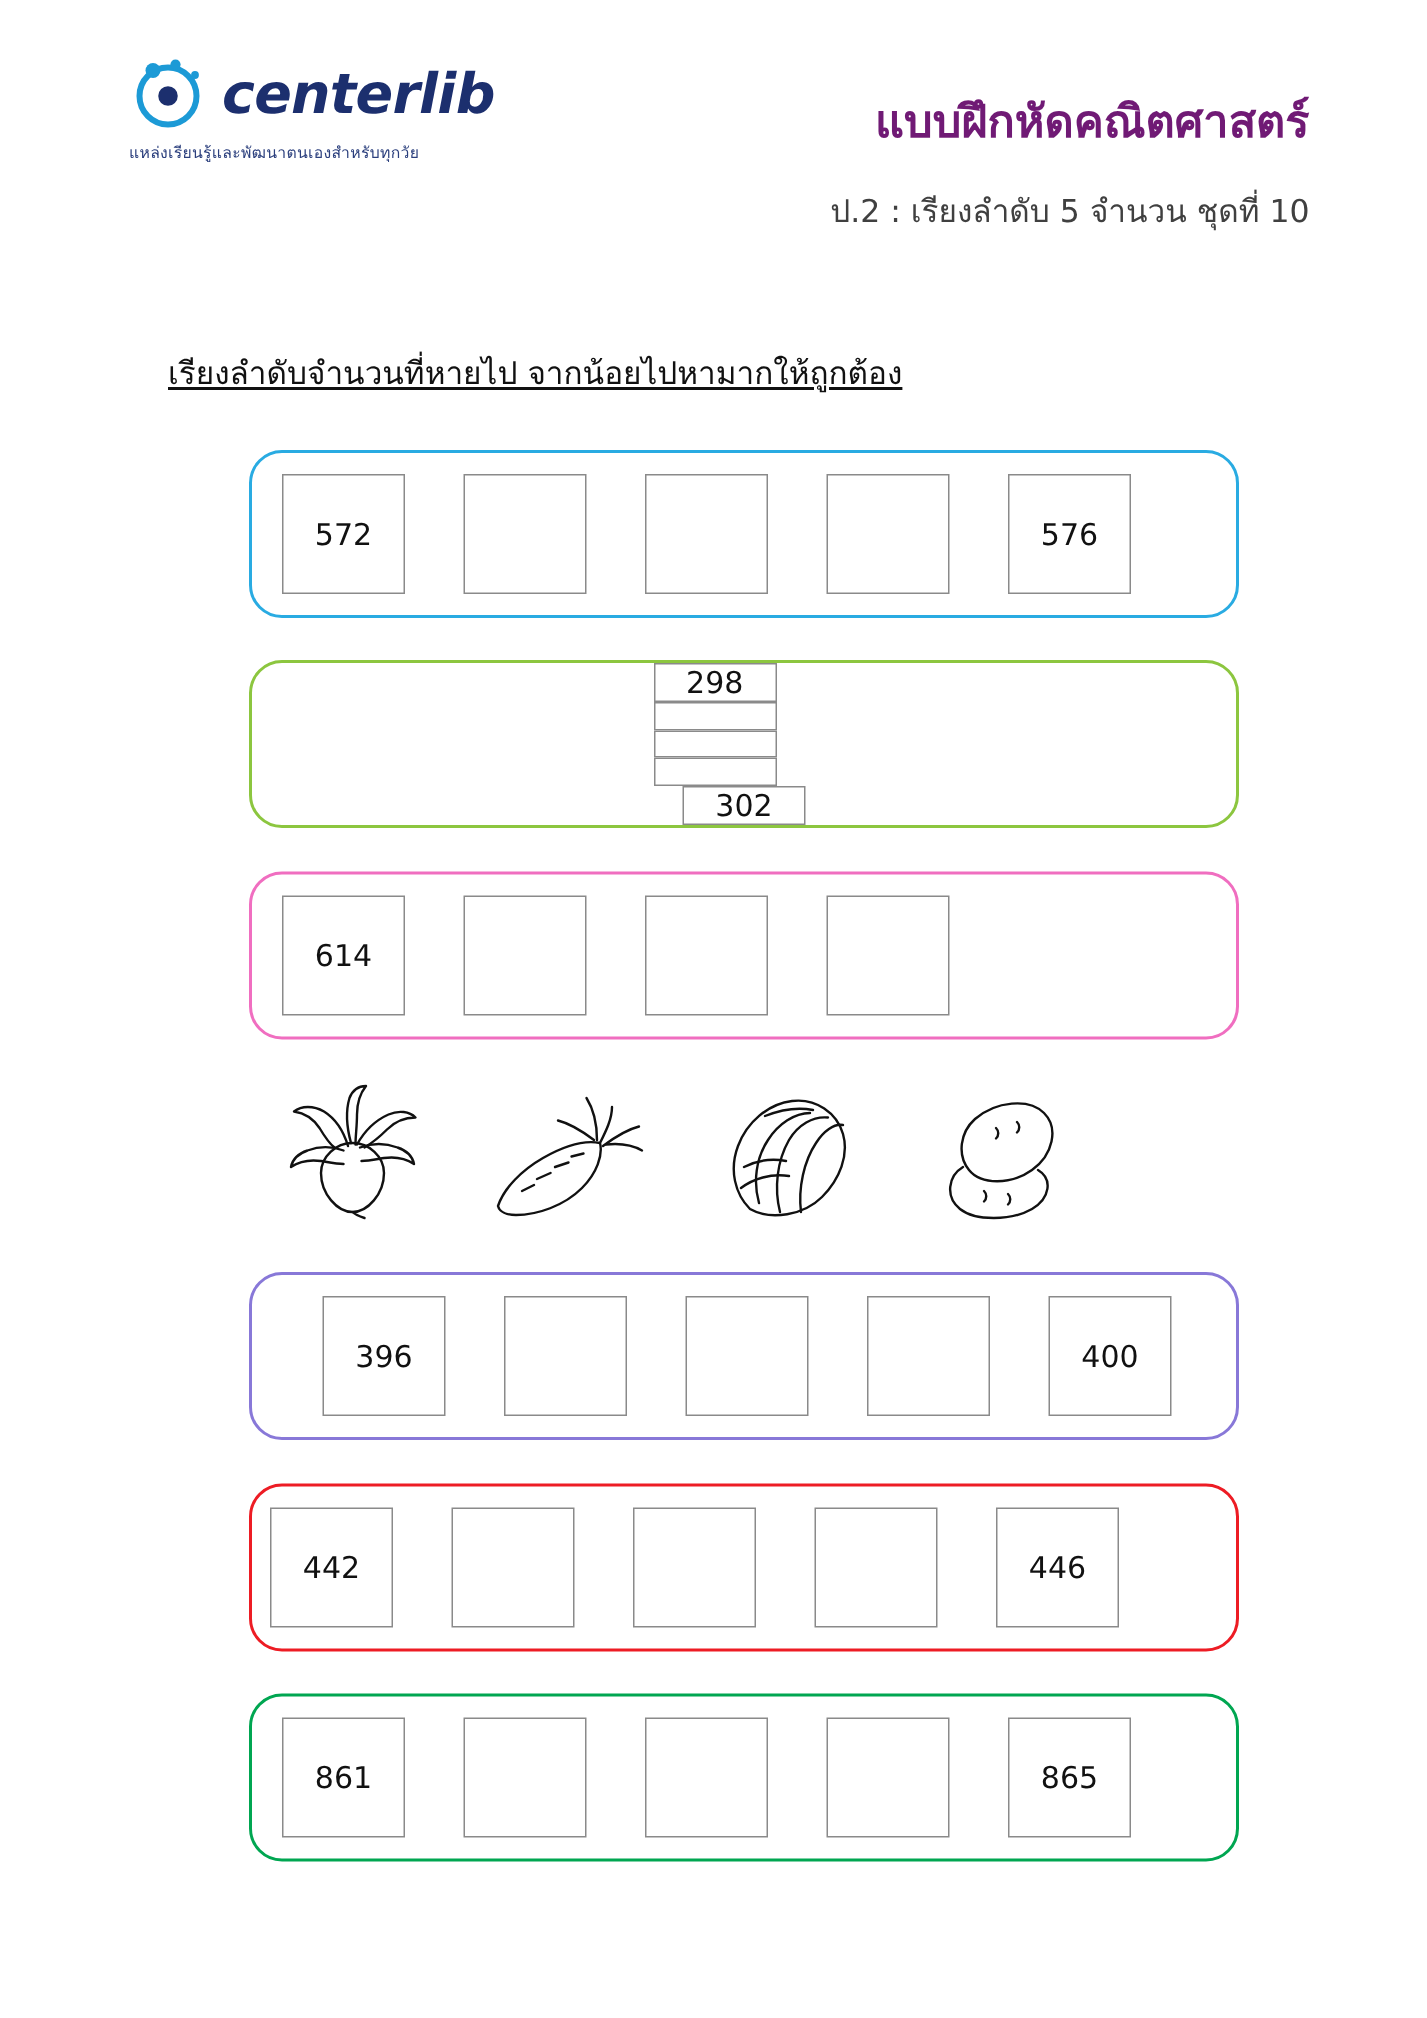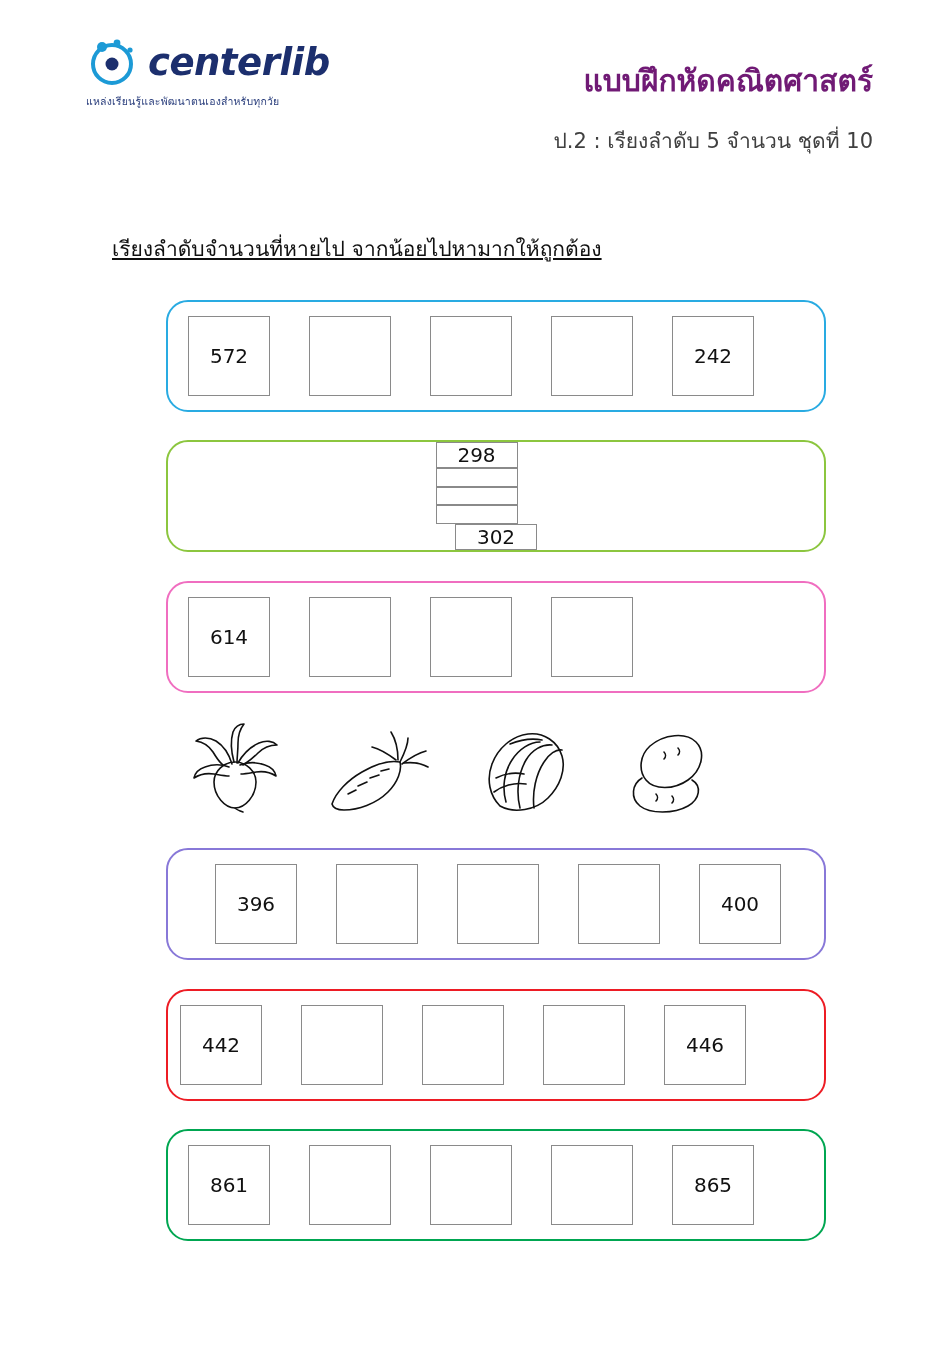--- a/index.html
+++ b/index.html
@@ -161,21 +161,21 @@
 </div>
 
 <div class="instruction">เรียงลำดับจำนวนที่หายไป จากน้อยไปหามากให้ถูกต้อง</div>
 
 <div class="sheet" id="sheet">
     <div class="seq-row" style="top: 300px; border-color: rgb(41, 171, 226);">
       <div class="cell">572</div>
       <div class="cell"></div>
       <div class="cell"></div>
       <div class="cell"></div>
-      <div class="cell">242</div>
+      <div class="cell">576</div>
     </div>
     <div class="seq-row" style="top: 440px; border-color: rgb(140, 198, 63); flex-direction: column;">
       <div class="cell">298</div>
       <div class="cell"></div>
       <div class="cell"></div>
       <div class="cell"></div>
       <div class="cell">302</div>
     </div>
     <div class="seq-row" style="top: 581px; border-color: rgb(240, 110, 192); text-align: center;">
       <div class="cell">614</div>

